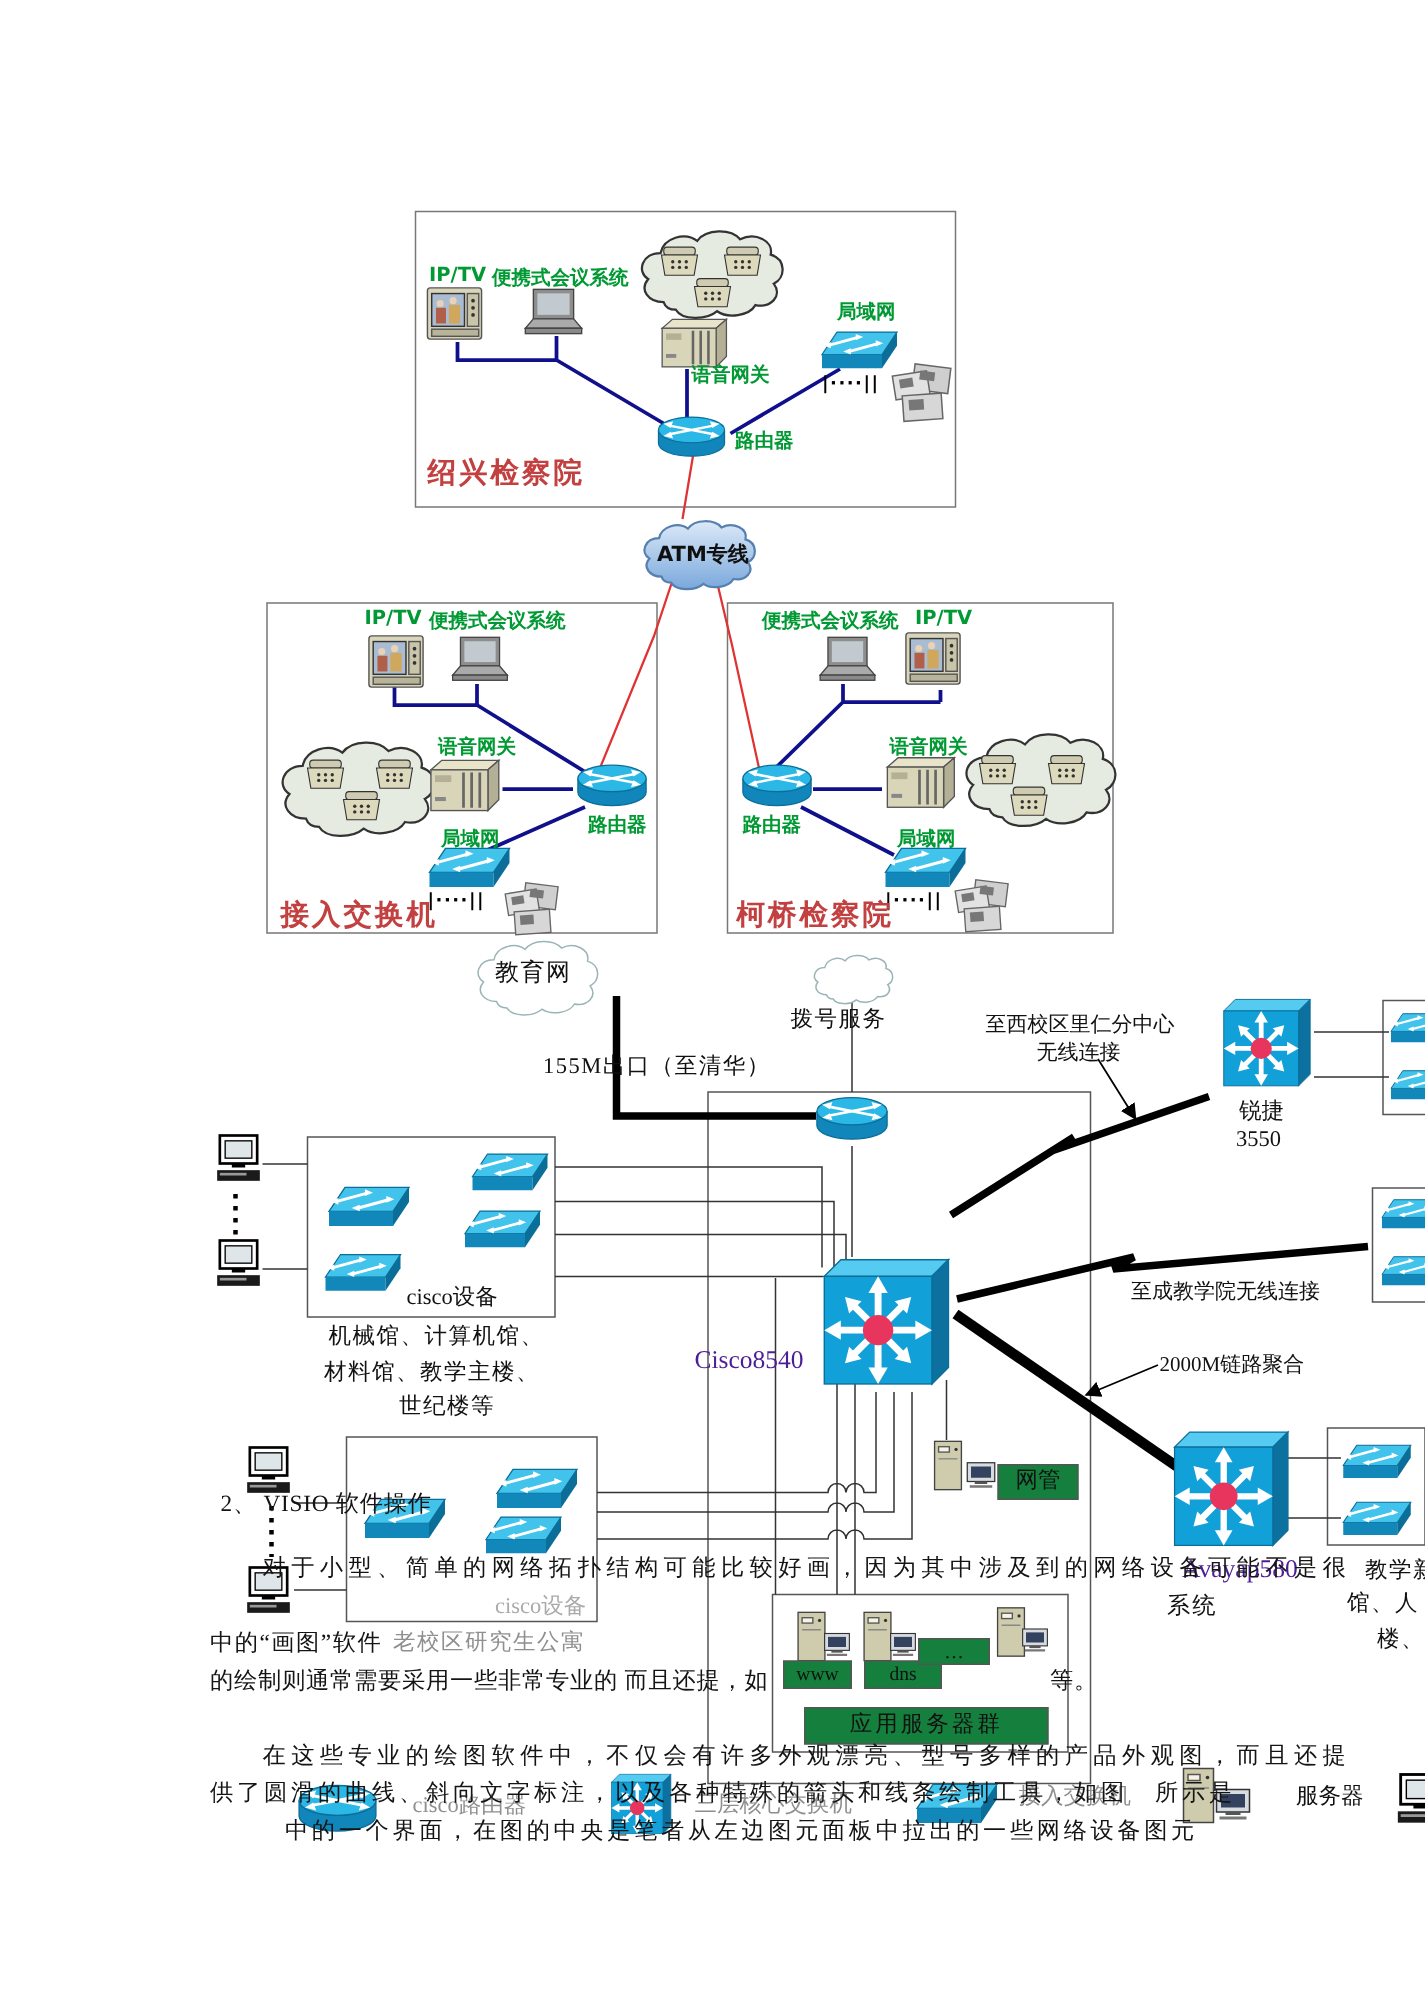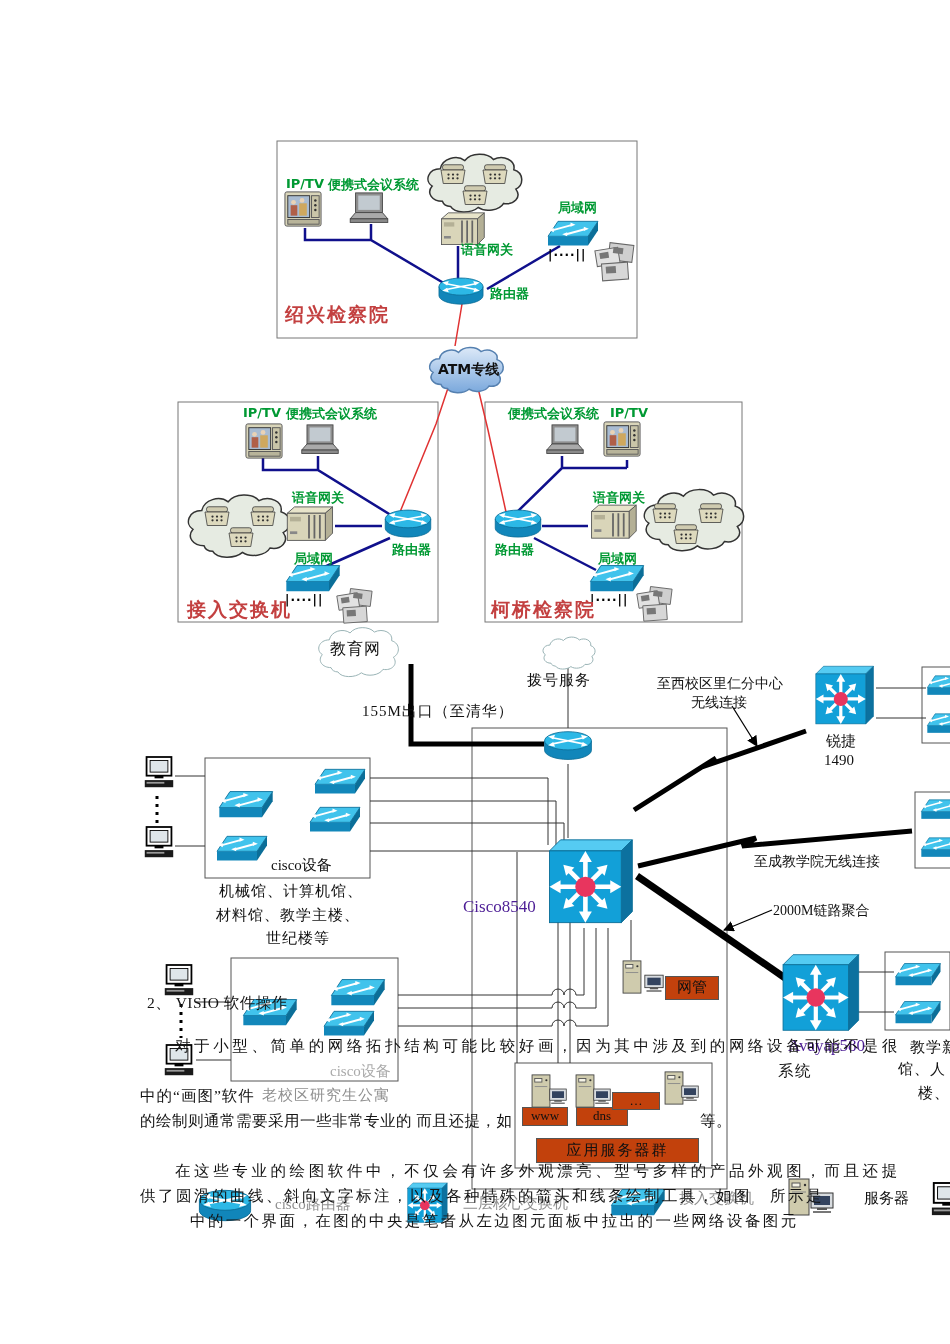--- a/index.html
+++ b/index.html
@@ -12,21 +12,21 @@
   .dash{font:bold 12px "DejaVu Sans",sans-serif;color:#000;letter-spacing:1px}
   .atm{font:bold 14px "DejaVu Sans",sans-serif;color:#101010}
   .s14{font-size:14px;color:#111}
   .s15{font-size:15px;color:#111}
   .s16{font-size:16px;color:#111}
   .s17{font-size:17px;color:#4c1d95}
   .ls1{letter-spacing:1px}
   .gray{color:#8f8f8f}
   .faint{color:#aaa}
   .doc{font-size:15.5px;color:#141414;z-index:4}
-  .boxed{border:1px solid #555;background:#c2410c;display:flex;align-items:center;
+  .boxed{border:1px solid #555;background:#15803d;display:flex;align-items:center;
          justify-content:center;color:#111;z-index:2}
 </style>
 </head>
 <body>
 
 <div class="page">
 
 <svg class="gfx" width="950" height="1344" viewBox="0 0 950 1344">
   <defs>
     <linearGradient id="atmg" x1="0" y1="0" x2="0" y2="1">
@@ -294,21 +294,21 @@
 <div class="lbl g" style="left:495px;top:541px">路由器</div>
 <div class="lbl dash" style="left:590px;top:593px">|····||</div>
 <div class="lbl red" style="left:491px;top:597px">柯桥检察院</div>
 
 <div class="lbl s16 ls1" style="left:330px;top:640px">教育网</div>
 <div class="lbl s15 ls1" style="left:527px;top:672px">拨号服务</div>
 <div class="lbl s15 ls1" style="left:362px;top:703px">155M出口（至清华）</div>
 <div class="lbl s14" style="left:657px;top:676px">至西校区里仁分中心</div>
 <div class="lbl s14" style="left:691px;top:695px">无线连接</div>
 <div class="lbl s15" style="left:826px;top:733px">锐捷</div>
-<div class="lbl s15" style="left:824px;top:752px">1490</div>
+<div class="lbl s15" style="left:824px;top:752px">3550</div>
 <div class="lbl s14" style="left:754px;top:854px">至成教学院无线连接</div>
 <div class="lbl s14" style="left:773px;top:903px">2000M链路聚合</div>
 <div class="lbl s17" style="left:463px;top:897px">Cisco8540</div>
 <div class="lbl s17" style="left:788px;top:1036px">Avayap580</div>
 <div class="lbl s15" style="left:271px;top:857px">cisco设备</div>
 <div class="lbl s15 ls1" style="left:219px;top:883px">机械馆、计算机馆、</div>
 <div class="lbl s15 ls1" style="left:216px;top:907px">材料馆、教学主楼、</div>
 <div class="lbl s15 ls1" style="left:266px;top:930px">世纪楼等</div>
 <div class="lbl s15 faint" style="left:330px;top:1063px">cisco设备</div>
 <div class="lbl s15 gray ls1" style="left:262px;top:1087px">老校区研究生公寓</div>

